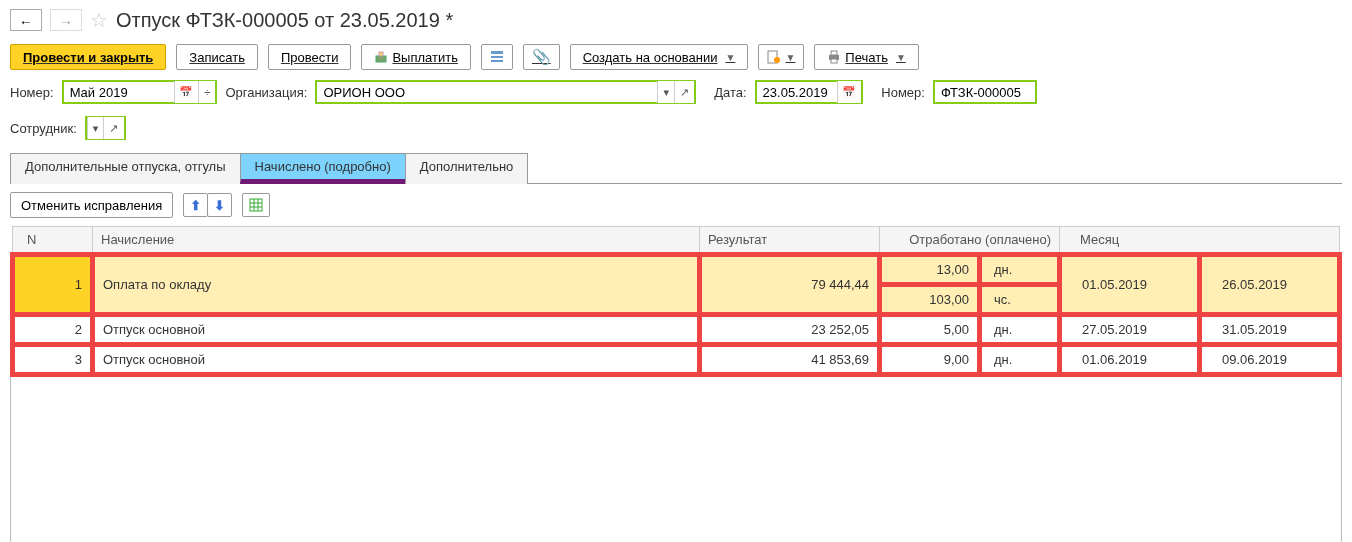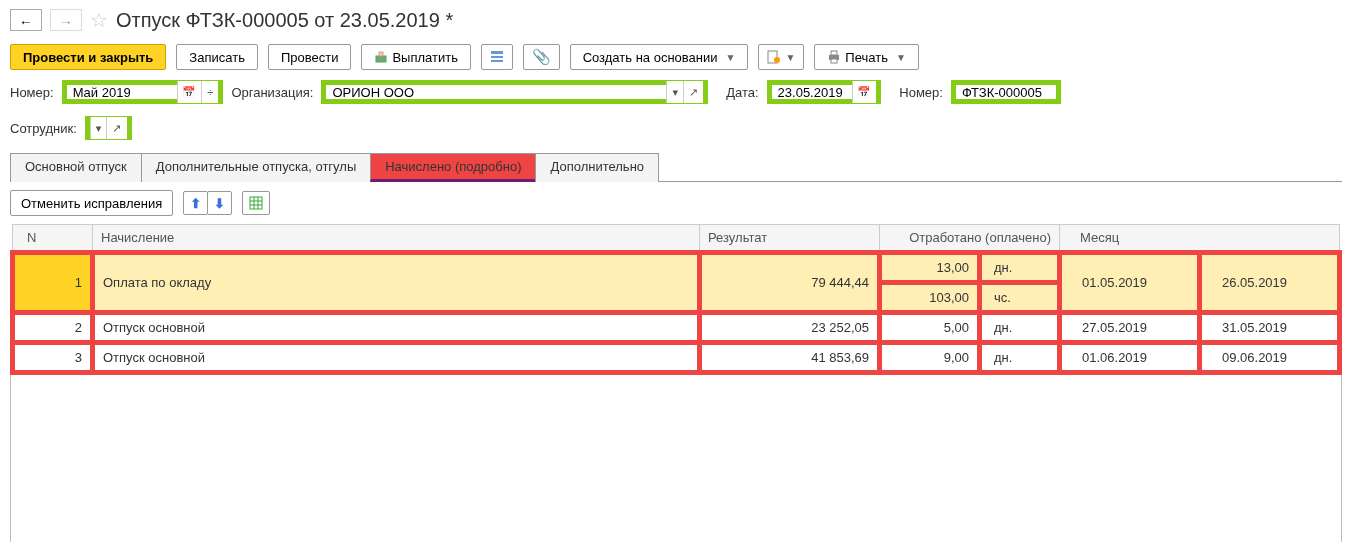--- a/index.html
+++ b/index.html
@@ -26,20 +26,21 @@
   font-size: 14px;
   line-height: 1;
 }
 .star-icon { color: #ccc; font-size: 20px; }
 .title { font-size: 20px; font-weight: normal; color: #333; }
 .toolbar {
   display: flex;
   align-items: center;
   gap: 10px;
   padding: 4px 0;
+  text-decoration: underline;
 }
 .btn {
   border: 1px solid #999;
   background: #fff;
   padding: 4px 12px;
   height: 26px;
   cursor: pointer;
   font-size: 13px;
   display: inline-flex;
   align-items: center;
@@ -65,21 +66,21 @@
 .form-row {
   display: flex;
   align-items: center;
   gap: 8px;
   padding: 6px 0;
 }
 .label { font-size: 13px; color: #333; }
 .input-group {
   display: inline-flex;
   align-items: center;
-  border: 5px solid #84cc16;
+  border: 2px solid #84cc16;
   height: 24px;
   background: #fff;
 }
 .input-text {
   border: none;
   padding: 2px 6px;
   font-size: 13px;
   outline: none;
   background: transparent;
 }
@@ -103,22 +104,22 @@
   border-bottom: none;
   padding: 5px 14px;
   background: #f4f4f4;
   cursor: pointer;
   margin-right: -1px;
   font-size: 13px;
   position: relative;
   top: 1px;
 }
 .tab.active {
-  background: #ef4444;
-  border-bottom: 3px solid #701a75;
+  background: #7dd3fc;
+  border-bottom: 5px solid #701a75;
 }
 .subtoolbar {
   display: flex;
   align-items: center;
   gap: 10px;
   padding: 8px 0;
 }
 .small-btn {
   border: 1px solid #999;
   background: #fff;
@@ -244,21 +245,20 @@
 
 <div class="form-row">
   <span class="label">Сотрудник:</span>
   <span class="input-group">
     <button class="input-btn">▾</button>
     <button class="input-btn">↗</button>
   </span>
 </div>
 
 <div class="tabs">
-  <div class="tab">Основной отпуск</div>
   <div class="tab">Дополнительные отпуска, отгулы</div>
   <div class="tab active">Начислено (подробно)</div>
   <div class="tab">Дополнительно</div>
 </div>
 
 <div class="subtoolbar">
   <button class="btn" style="padding:3px 10px">Отменить исправления</button>
   <span style="display:inline-flex">
     <button class="small-btn">
         <span class="arrow-up">⬆</span>

